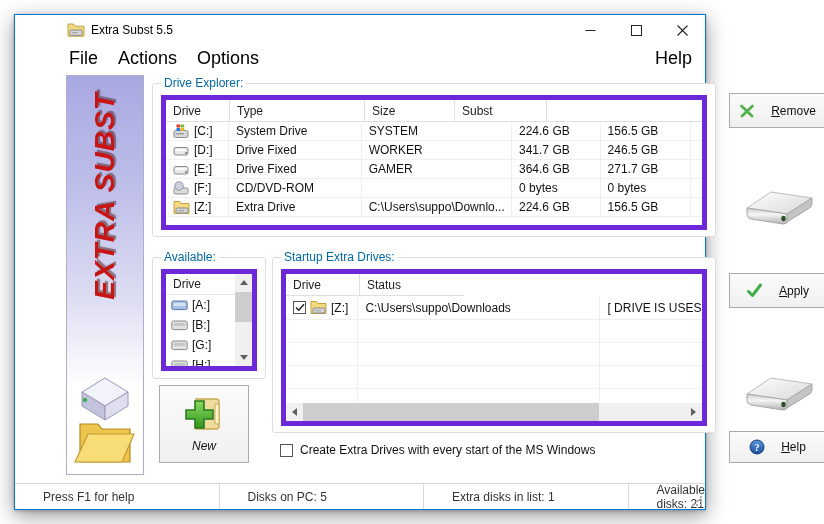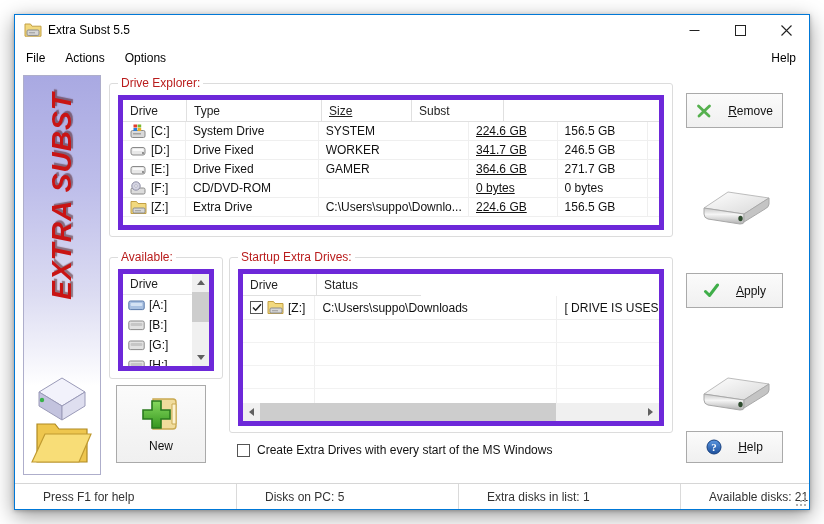--- a/index.html
+++ b/index.html
@@ -1,29 +1,30 @@
 <!DOCTYPE html>
 <html><head>
 <meta charset="utf-8">
 <style>
   * { margin:0; padding:0; box-sizing:border-box; }
   html,body { width:824px; height:524px; background:#ffffff; font-family:"Liberation Sans", sans-serif; overflow:hidden; }
   .window {
-    position:absolute; left:14px; top:14px; width:796px; height:496px;
+    position:absolute; left:14px; top:14px; width:692px; height:496px;
     background:#ffffff; border:1px solid #0078d7;
     box-shadow:0 6px 20px rgba(0,0,0,.40), 0 1px 4px rgba(0,0,0,.25);
+    padding-left:43px;
   }
   
   .titlebar { height:30px; display:flex; align-items:center; background:#ffffff; }
   .app-icon { width:18px; height:16px; margin:0 6px 0 9px; flex:0 0 auto; }
   .title-text { font-size:12px; color:#000; flex:1 1 auto; white-space:nowrap; }
   .win-controls { display:flex; height:30px; }
   .win-btn { width:46px; height:30px; display:flex; align-items:center; justify-content:center; }
   
-  .menubar { height:26px; display:flex; align-items:center; font-size:12px; color:#000; background:#fff; }
+  .menubar { height:26px; display:flex; align-items:center; font-size:18px; color:#000; background:#fff; }
   .menu-item { padding:4px 9px; margin-left:2px; }
   .menu-spacer { flex:1; }
   .menu-right { padding:4px 13px 4px 9px; }
   
   .content { position:relative; height:414px; background:#fff; }
   
   .banner {
     position:absolute; left:8px; top:4px; width:78px; height:400px;
     border:1px solid #aeaecb;
     background:linear-gradient(180deg,#a9a9e2 0%, #bebeea 28%, #dcdcf2 55%, #ffffff 78%, #ffffff 100%);
@@ -34,34 +35,34 @@
     transform:translate(-50%,-50%) rotate(-90deg);
     white-space:nowrap; font-weight:bold; font-style:italic;
     font-size:28px; letter-spacing:1px; color:#c91414;
     text-shadow:2px 2px 1px rgba(70,15,15,.5);
   }
   .banner-art { position:absolute; left:50%; bottom:6px; transform:translateX(-50%); }
   
   .group { position:absolute; border:1px solid #dcdcdc; border-radius:3px; background:#fff; }
   .group-label {
     position:absolute; top:-8px; left:8px; background:#fff; padding:0 3px;
-    font-size:12px; color:#b91c1c; white-space:nowrap;
+    font-size:12px; color:#0369a1; white-space:nowrap;
   }
   .g-explorer { left:94px; top:12px; width:564px; height:154px; }
   .g-available { left:94px; top:186px; width:114px; height:122px; }
   .g-startup { left:214px; top:186px; width:444px; height:176px; }
   
   .lv { position:absolute; border:5px solid #6d28d9; background:#fff; overflow:hidden; font-size:12px; color:#111; }
   .lv-explorer { left:8px; top:11px; width:546px; height:135px; }
   .tr { display:flex; }
   .th-row { height:22px; }
   .th { display:flex; align-items:center; padding:0 4px 0 7px; border-right:1px solid #e0e0e0; border-bottom:1px solid #e0e0e0; color:#222; }
   .td { display:flex; align-items:center; padding:0 4px 0 7px; border-right:1px solid #efefef; border-bottom:1px solid #efefef; white-space:nowrap; overflow:hidden; }
   .dr { height:19px; }
-  .c0{width:64px;} .c1{width:135px;} .c2{width:153px;} .c3{width:90px;text-decoration:underline;} .c4{width:92px;} .cf{flex:1;border-right:none;}
+  .c0{width:64px;} .c1{width:135px;} .c2{width:153px;} .c3{width:90px;} .c4{width:92px;} .cf{flex:1;border-right:none;}
   .ic { display:inline-flex; width:17px; margin-right:4px; flex:0 0 auto; }
   
   .lv-available { left:8px; top:11px; width:96px; height:102px; }
   .av-head { height:21px; display:flex; align-items:center; padding-left:7px; border-bottom:1px solid #e6e6e6; color:#222; }
   .av-row { height:20px; display:flex; align-items:center; padding-left:5px; }
   .av-body { margin-right:17px; }
   .vscroll { position:absolute; right:0; top:0; bottom:0; width:17px; background:#f0f0f0; }
   .sb-btn { position:absolute; left:0; width:17px; height:17px; background:#f0f0f0; display:flex; align-items:center; justify-content:center; }
   .vscroll .up{top:0;} .vscroll .down{bottom:0;}
   .vthumb { position:absolute; left:0; top:18px; width:17px; height:30px; background:#cdcdcd; }
@@ -86,21 +87,21 @@
     border:1px solid #aaaaaa; background:linear-gradient(180deg,#fbfbfb,#f0f0f0);
     display:flex; align-items:center; justify-content:center; gap:16px;
     font-size:12px; color:#111;
   }
   .btn .key { text-decoration:underline; }
   .b-remove{top:22px;} .b-refresh{top:63px;} .b-apply{top:202px;} .b-delete{top:243px;} .b-help{top:360px;height:32px;}
   .btn-new {
     position:absolute; left:101px; top:314px; width:90px; height:78px;
     border:1px solid #aaaaaa; background:linear-gradient(180deg,#fbfbfb,#f0f0f0);
     display:flex; flex-direction:column; align-items:center; justify-content:center; gap:4px;
-    font-size:12px; color:#111;
+    font-size:12px; color:#111;font-style:italic;
   }
   .hd-art { position:absolute; left:683px; }
   .hd1 { top:110px; } .hd2 { top:296px; }
   .cb-line { position:absolute; left:222px; top:372px; display:flex; align-items:center; gap:7px; font-size:12px; color:#111; }
   
   .statusbar { position:absolute; left:0; right:0; bottom:0; height:26px; border-top:1px solid #d6d6d6; background:#fff; display:flex; font-size:12px; color:#333; }
   .sp { width:202px; display:flex; align-items:center; padding-left:8px; border-right:1px solid #dadada;margin-left:20px; }
   .sp-last { flex:1; border-right:none; position:relative; }
   .grip { position:absolute; right:2px; bottom:2px; }
 </style>

